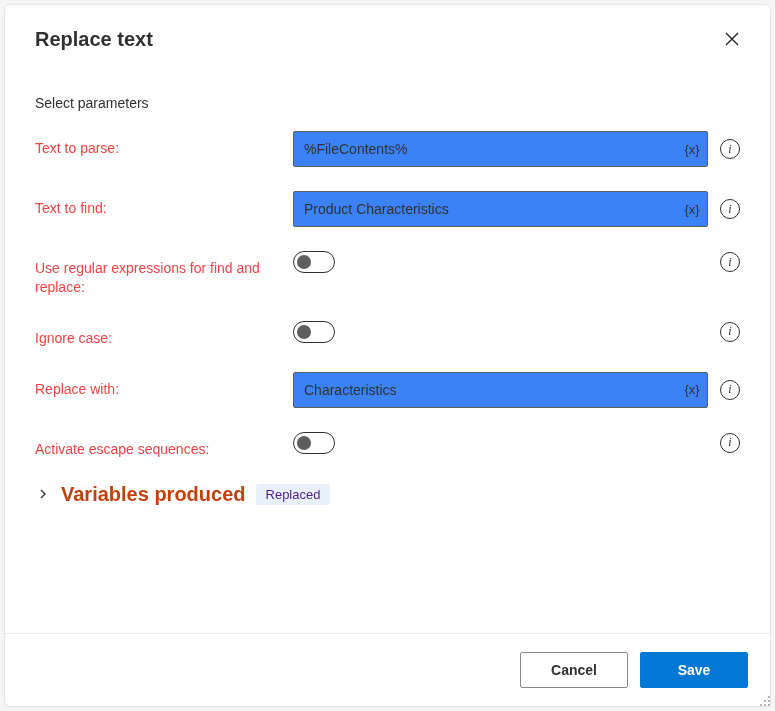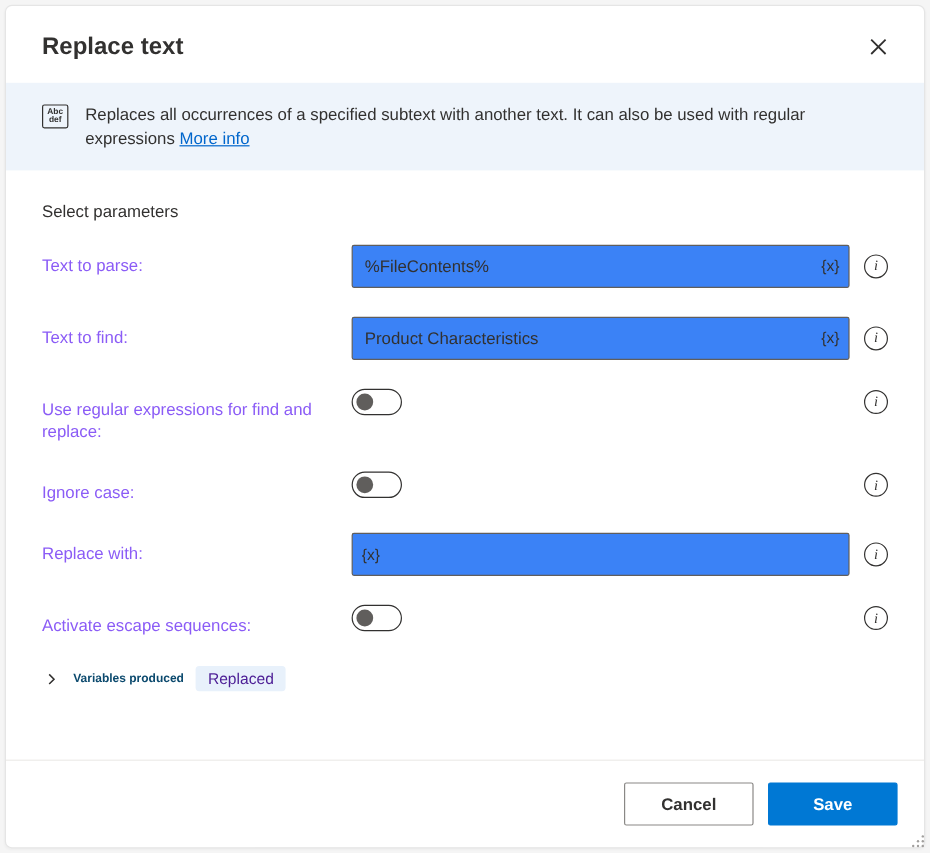--- a/index.html
+++ b/index.html
@@ -93,21 +93,21 @@
     .field-row {
       display: flex;
       align-items: flex-start;
       margin-bottom: 24px;
       gap: 8px;
     }
     .field-label {
       width: 250px;
       flex-shrink: 0;
       font-size: 14px;
-      color: #8b5cf6;
+      color: #ef4444;
       padding-top: 8px;
       line-height: 1.35;
     }
     .field-control {
       flex: 1;
       display: flex;
       align-items: center;
       gap: 12px;
     }
     .text-input-wrapper {
@@ -190,23 +190,23 @@
     }
     .chevron {
       display: inline-flex;
       align-items: center;
       justify-content: center;
       width: 16px;
       height: 16px;
       color: #323130;
     }
     .vars-label {
-      font-size: 10px;
+      font-size: 20px;
       font-weight: 600;
-      color: #0c4a6e;
+      color: #c2410c;
     }
     .badge {
       background: #e8f1fb;
       color: #4c1d95;
       font-size: 13px;
       padding: 3px 10px;
       border-radius: 3px;
     }
     .footer {
       border-top: 1px solid #edebe9;
@@ -250,29 +250,20 @@
 
   <div class="header">
     <div class="title">Replace text</div>
     <button class="close-btn" aria-label="Close">
       <svg viewBox="0 0 14 14">
           <path d="M1 1 L13 13 M13 1 L1 13" fill="none"></path>
         </svg>
     </button>
   </div>
 
-  <div class="banner">
-    <div class="banner-icon">
-      <span>Abc</span>
-      <span>def</span>
-    </div>
-    <div class="banner-text">
-      <span>Replaces all occurrences of a specified subtext with another text. It can also be used with regular expressions </span><a class="banner-link">More info</a>
-    </div>
-  </div>
 
   <div class="content">
     <div class="section-title">Select parameters</div>
 
     <div class="field-row">
       <div class="field-label">Text to parse:</div>
       <div class="field-control">
         <div class="text-input-wrapper">
           <input class="text-input" value="%FileContents%" style="">
           <button class="var-btn">{x}</button>
@@ -305,20 +296,21 @@
       <div class="field-control">
         <div class="toggle"></div>
         <div class="info-icon">i</div>
       </div>
     </div>
 
     <div class="field-row">
       <div class="field-label">Replace with:</div>
       <div class="field-control">
         <div class="text-input-wrapper">
+          <input class="text-input" value="Characteristics" style="">
           <button class="var-btn">{x}</button>
         </div>
         <div class="info-icon">i</div>
       </div>
     </div>
 
     <div class="field-row toggle-row">
       <div class="field-label">Activate escape sequences:</div>
       <div class="field-control">
         <div class="toggle"></div>

